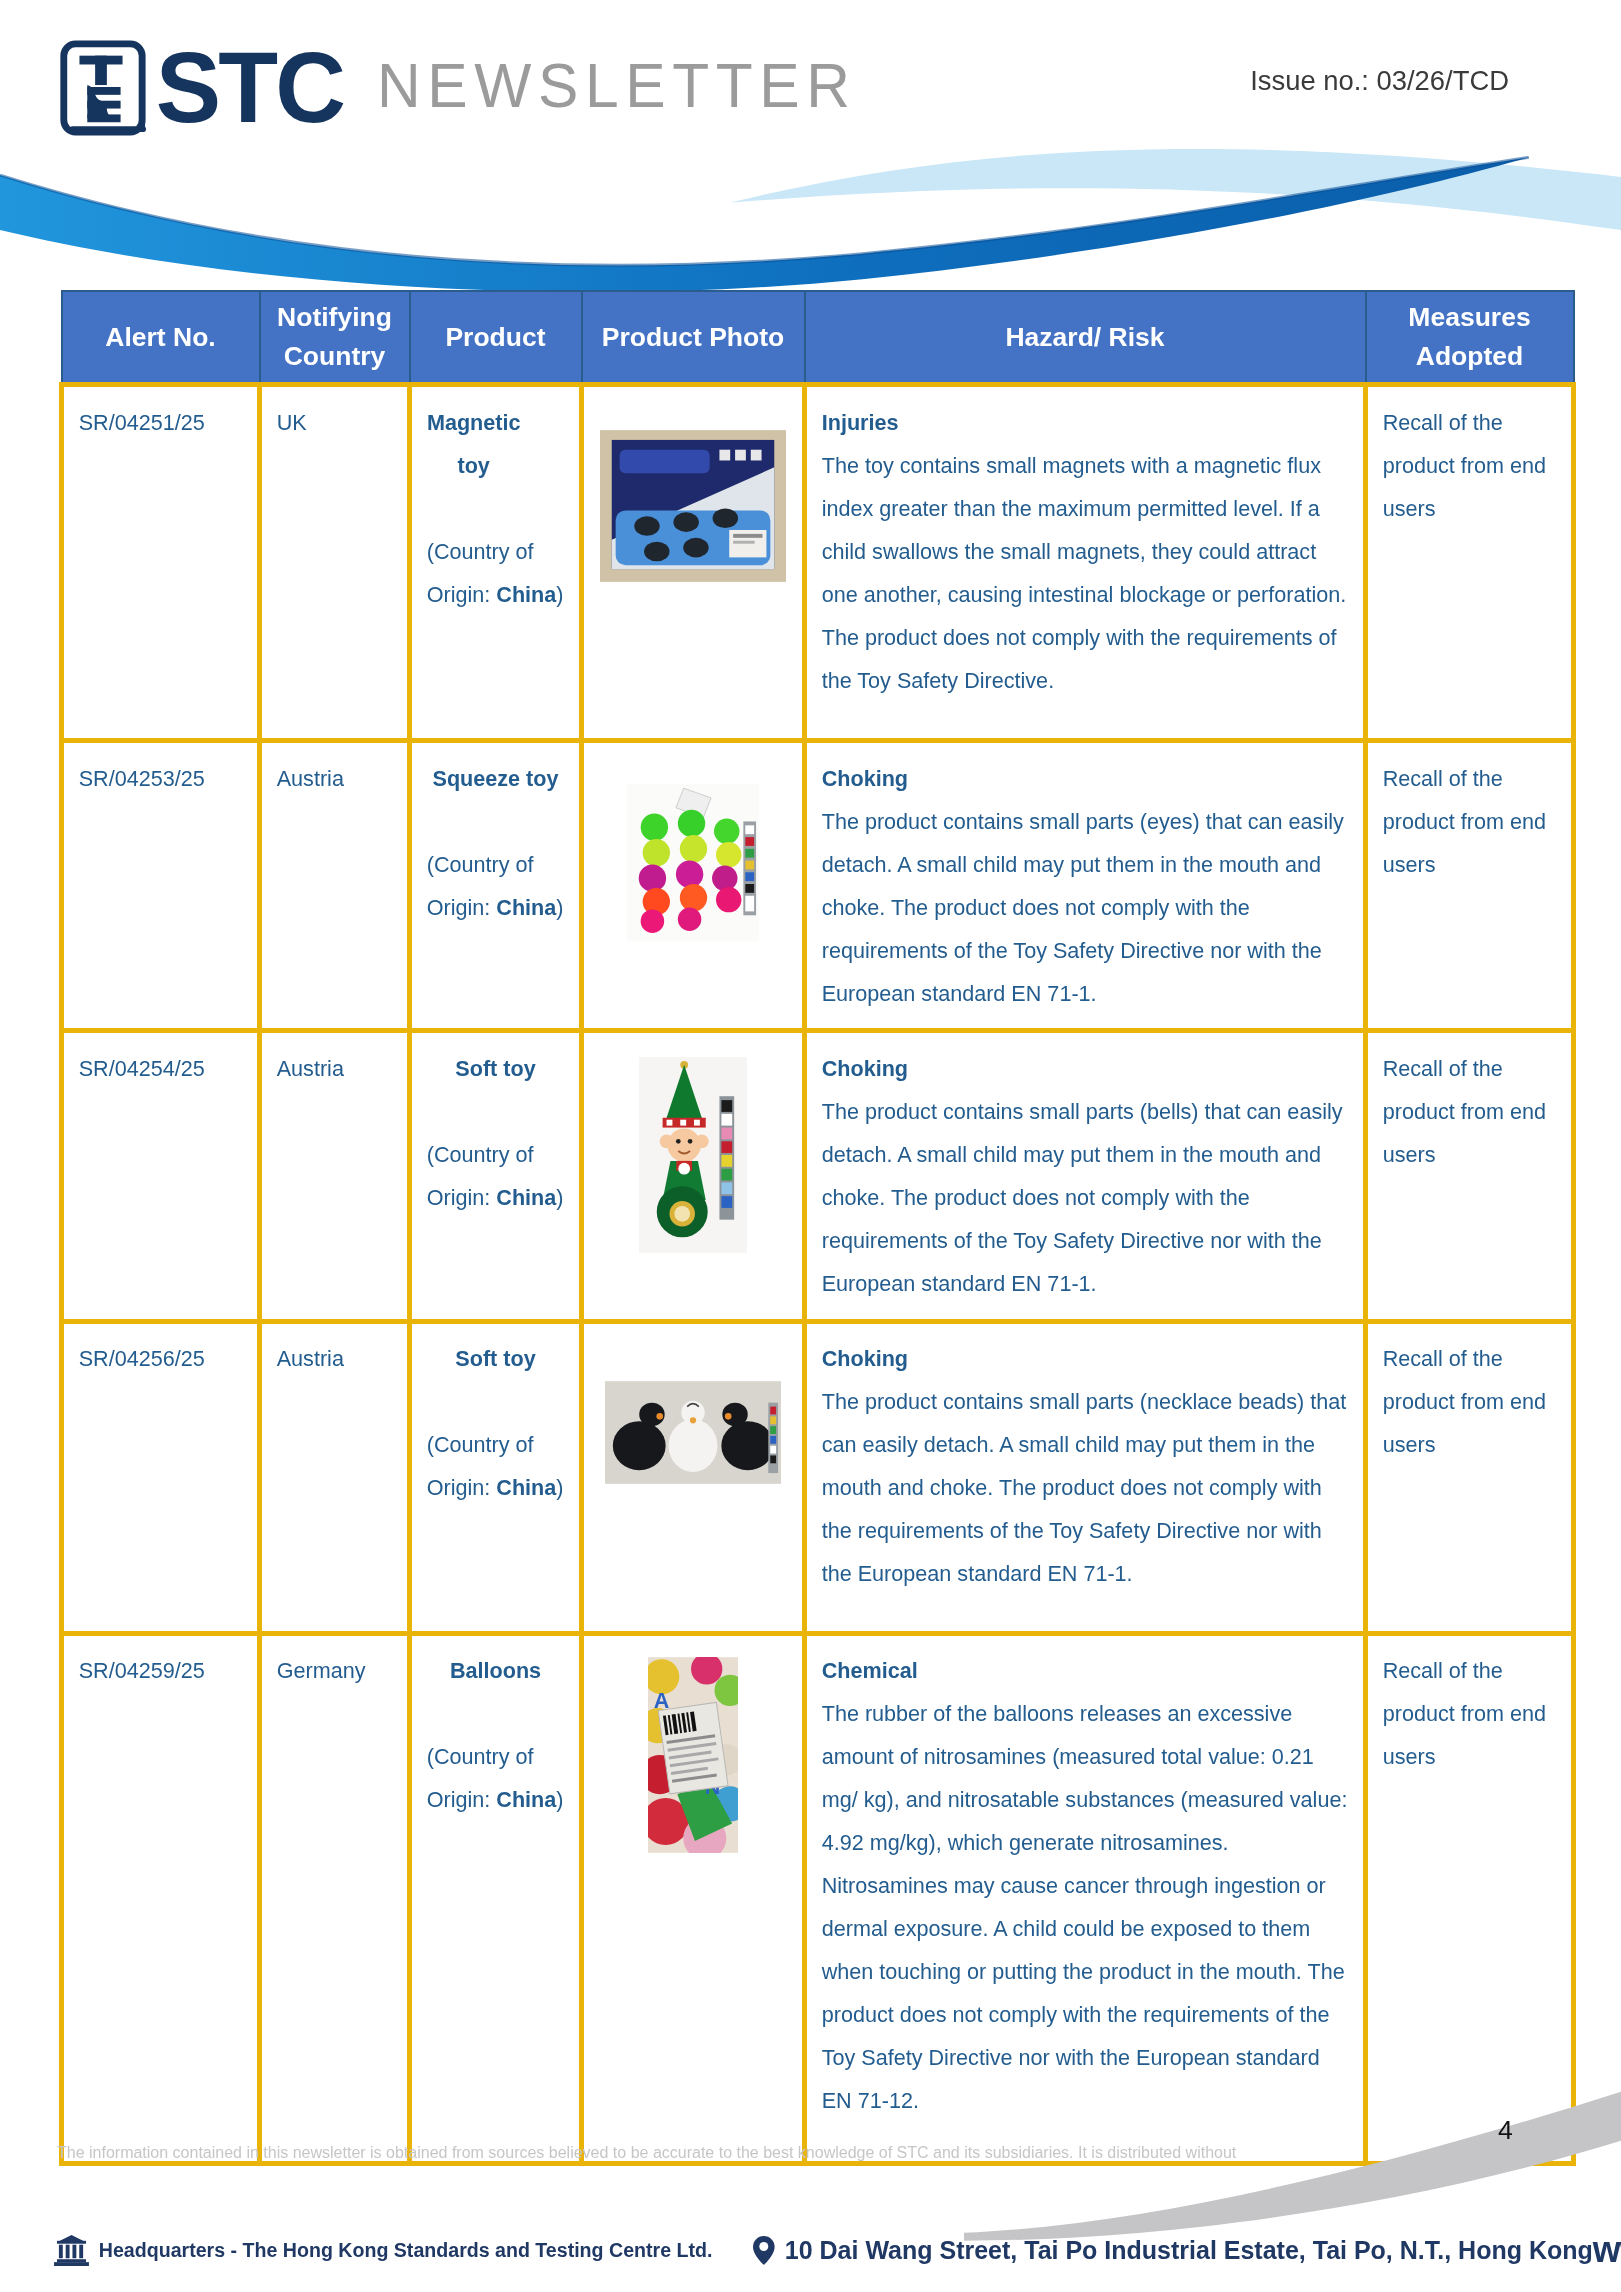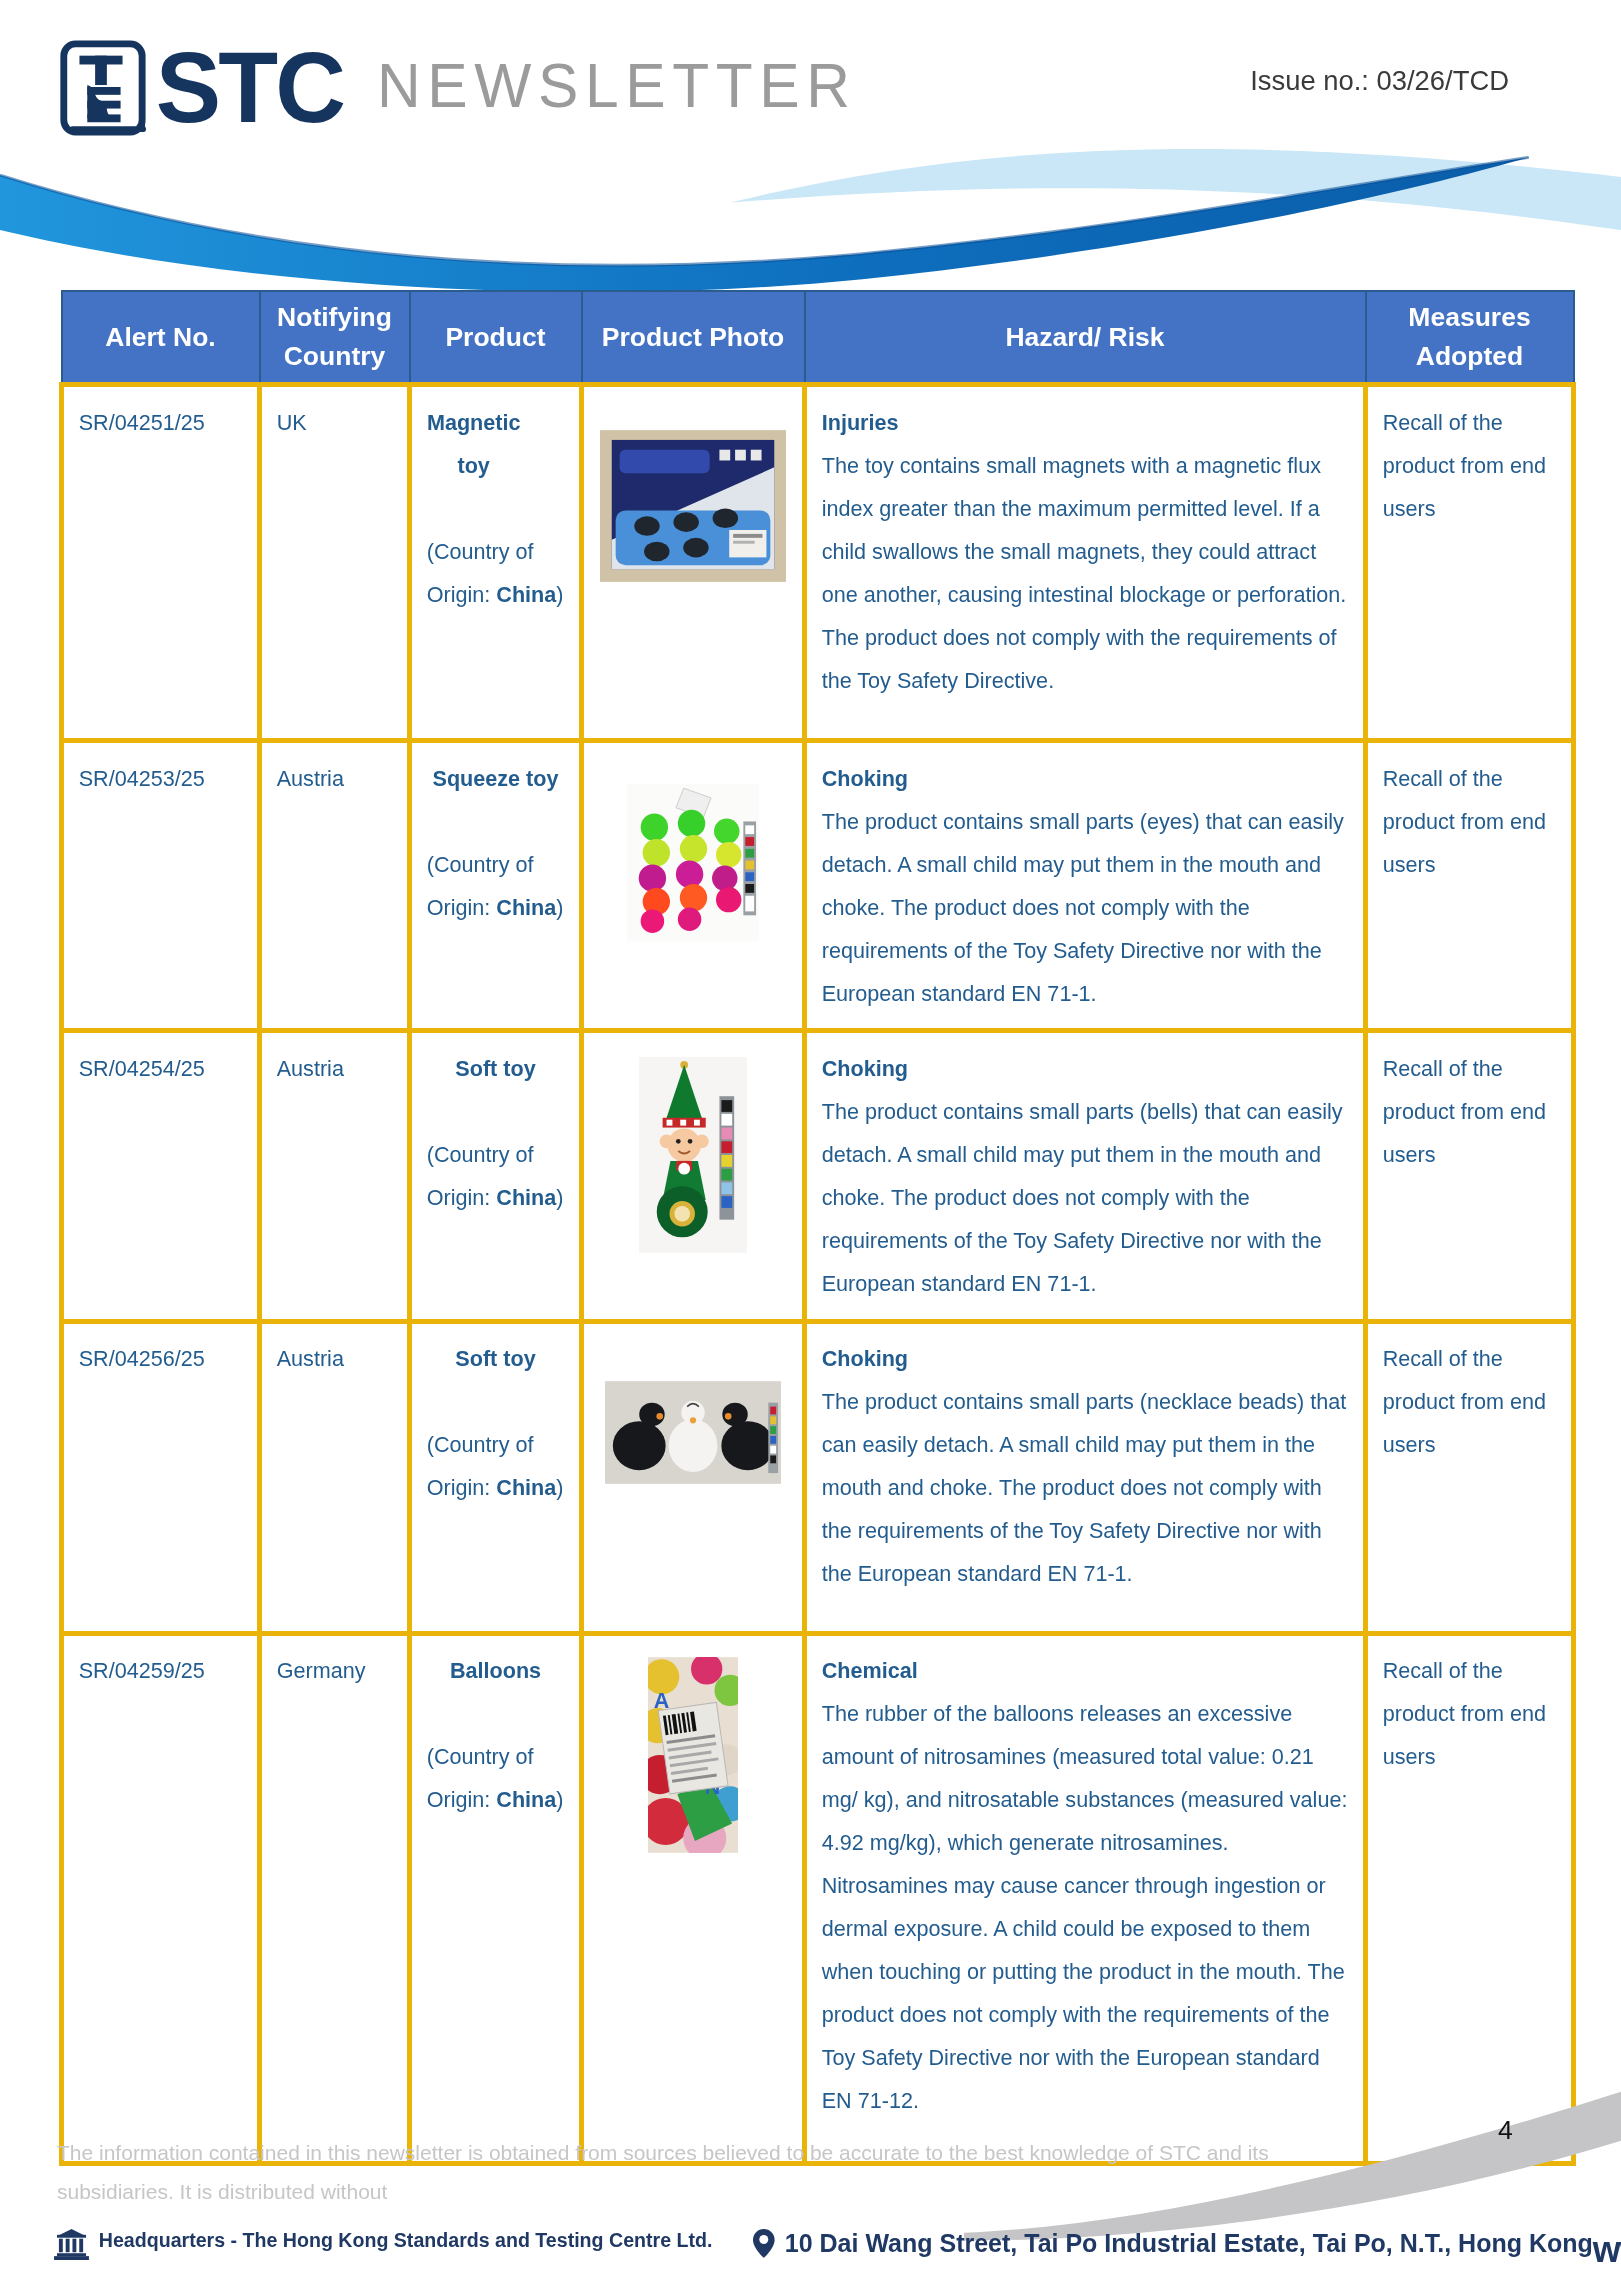--- a/index.html
+++ b/index.html
@@ -52,25 +52,25 @@
   td.photo svg { display:inline-block; }
   .ph-m0 { margin-top:29px; } .ph-m1 { margin-top:27.4px; }
   .ph-m2 { margin-top:9.8px; } .ph-m3 { margin-top:44px; }
   .ph-m4 { margin-top:7.8px; }
 
   
   .pagenum { position:absolute; left:1498px; top:2099px; font-size:26.5px; color:#111; }
   .swoosh-bottom { position:absolute; right:0; top:2062px; width:657px; height:196px; }
   .disclaimer {
     position:absolute; left:57px; top:2117px; width:1245px;
-    font-size:21px; color:#c6c6c6; line-height:39px;
+    font-size:16px; color:#c6c6c6; line-height:39px;
   }
   .footer-bar {
     position:absolute; left:54px; top:2213px; width:1515px;
-    display:flex; align-items:flex-start; color:#1f3864;
+    display:flex; align-items:center; color:#1f3864;
   }
   .fb-icon { flex:0 0 auto; margin-right:9.8px; }
   .fb-hq { font-size:19.6px; font-weight:bold; white-space:nowrap; }
   .fb-pin { flex:0 0 auto; margin:0 9.8px 0 41px; }
   .fb-addr { font-size:25px; font-weight:bold; white-space:nowrap; }
   .fb-site { margin-left:auto; font-size:36px; font-weight:bold; color:#1f3864; letter-spacing:-1px; }
 </style>
 </head>
 <body>
 

